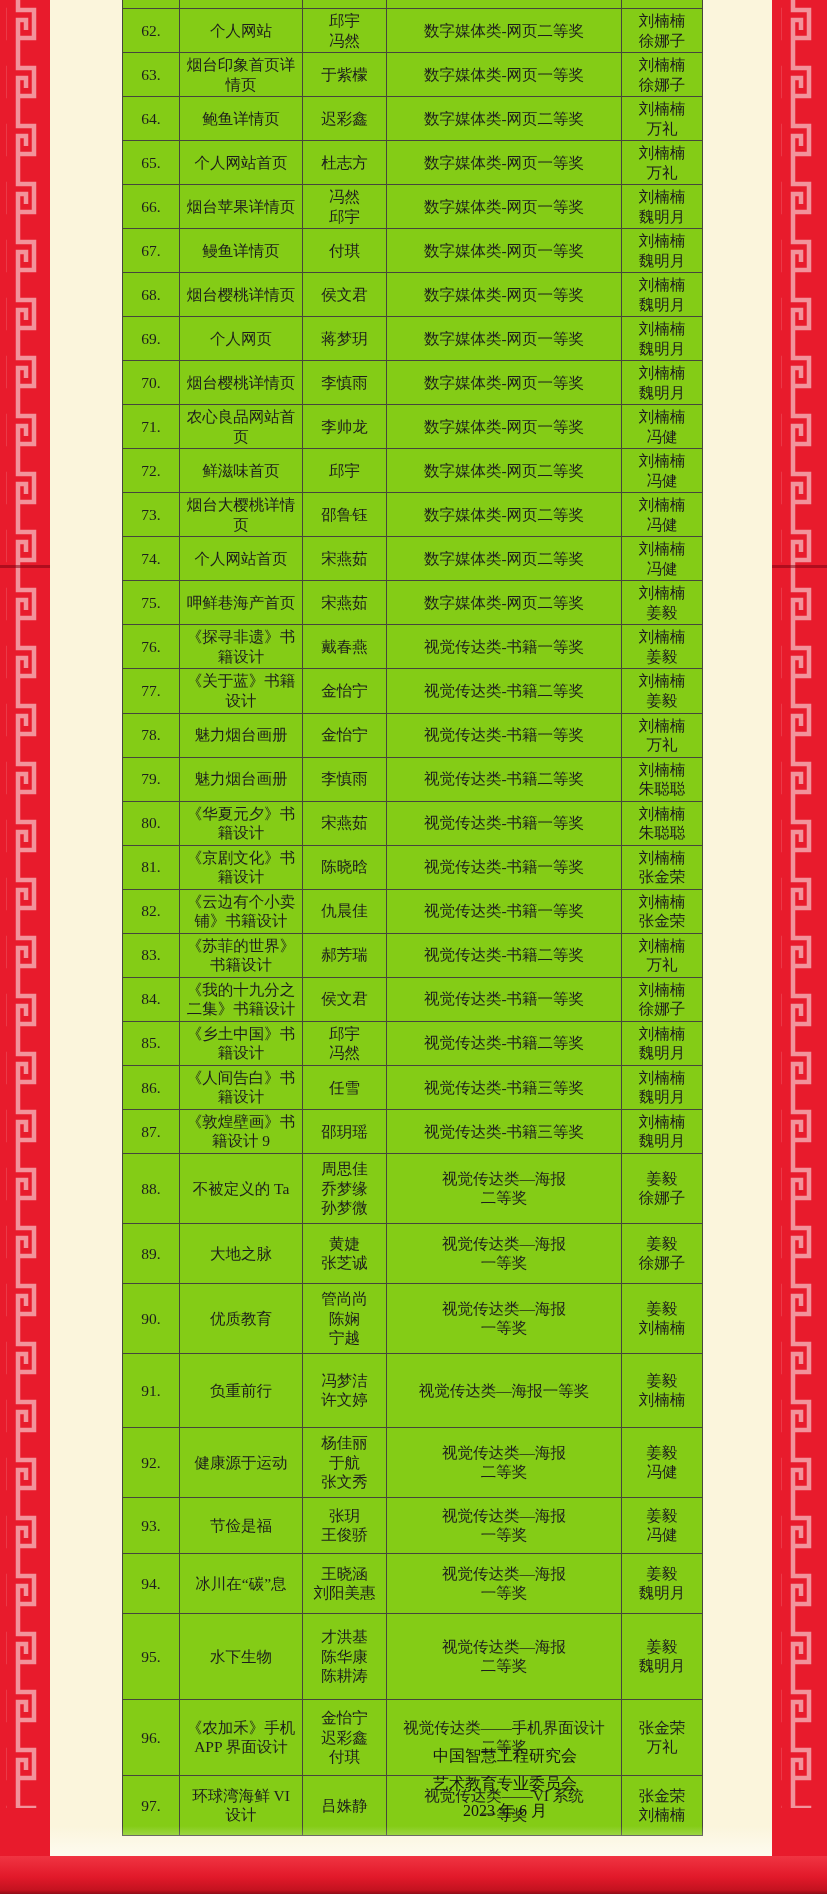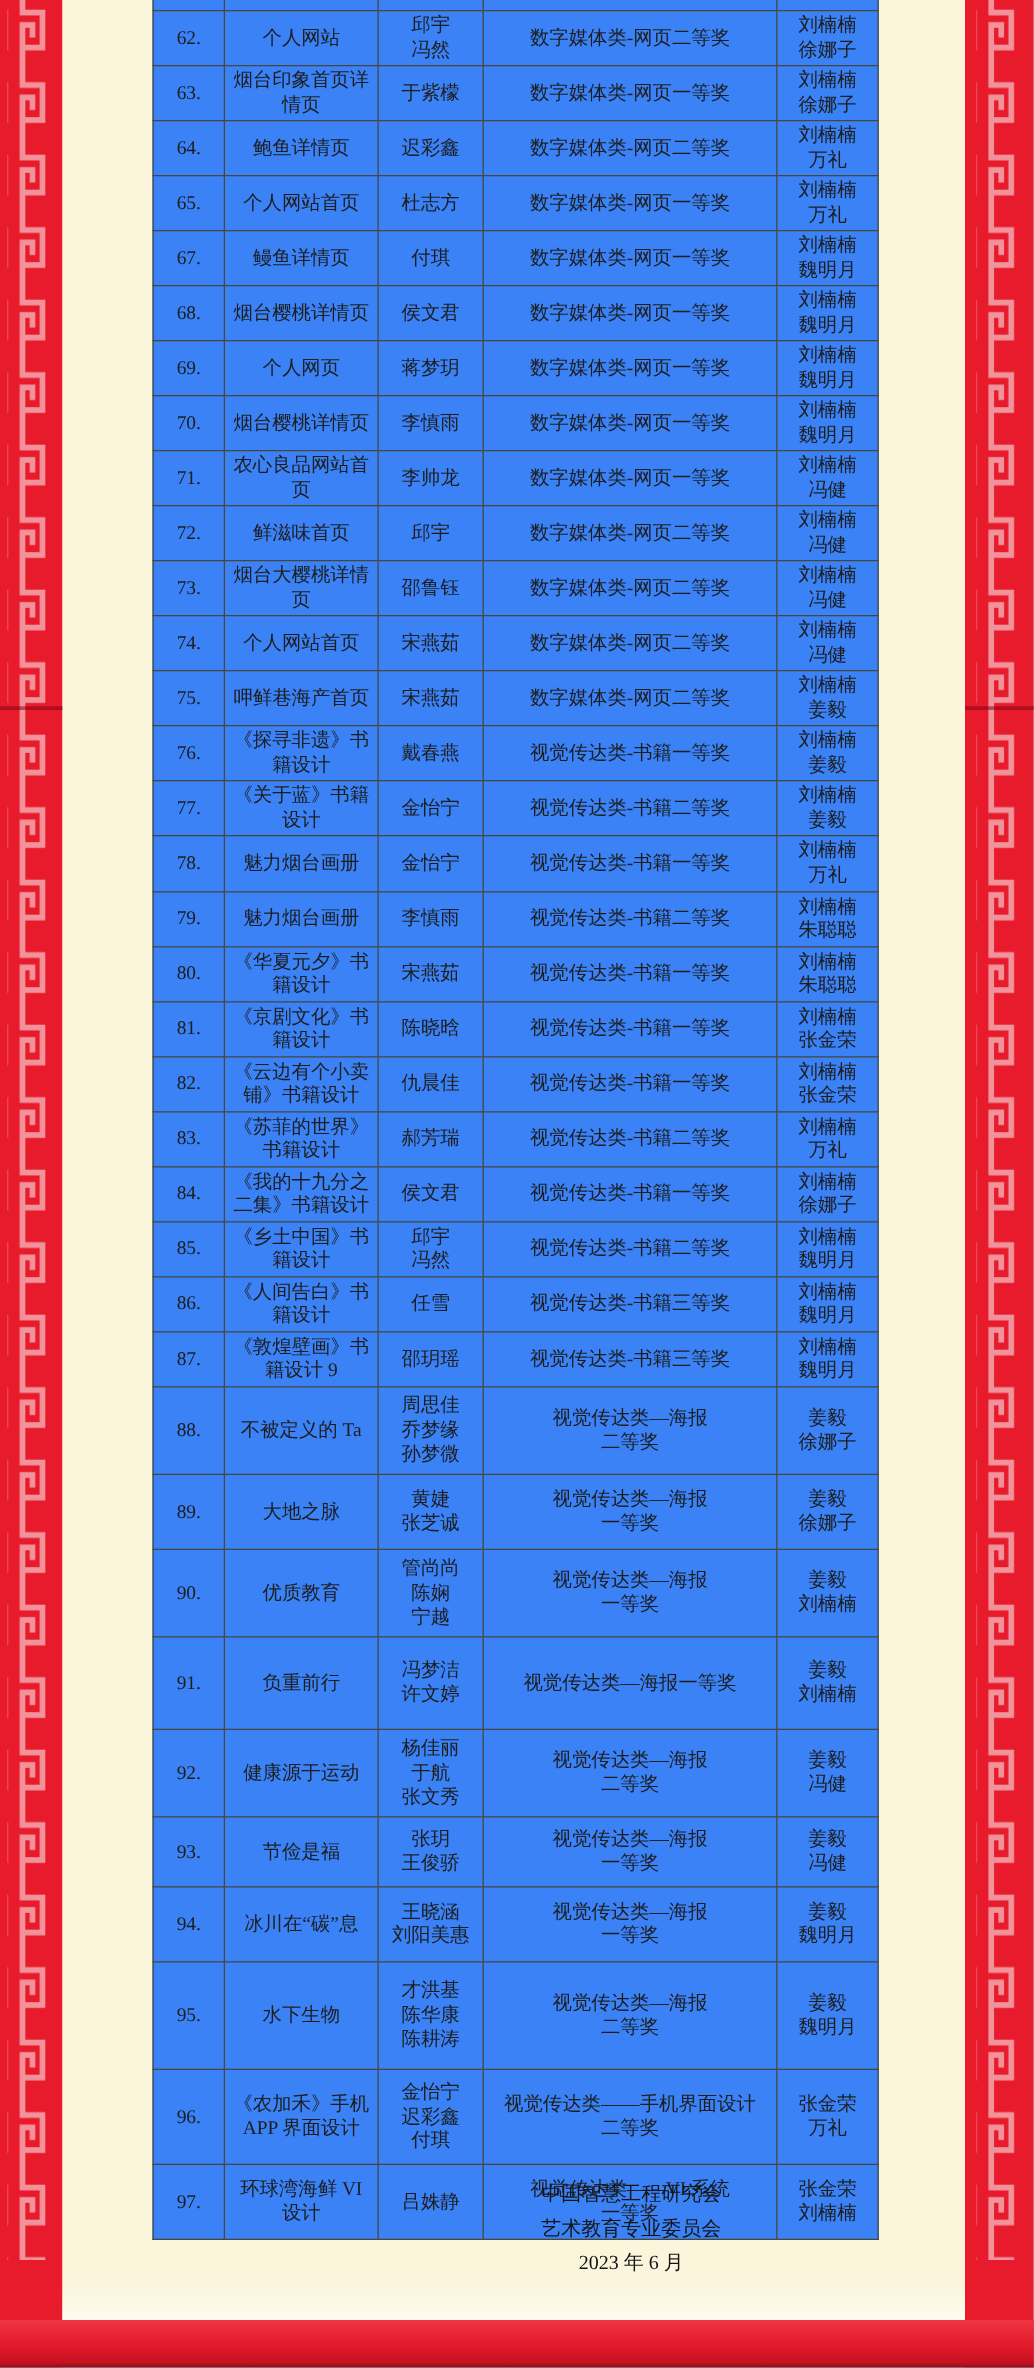--- a/index.html
+++ b/index.html
@@ -21,21 +21,21 @@
     background:linear-gradient(#f03442,#e2192a 55%,#c3121f 90%,#8f0d17);
   }
   .bottom-fade{
     position:absolute;left:50px;right:55px;top:1826px;height:30px;
     background:linear-gradient(rgba(255,255,252,0),rgba(255,255,250,.65));
   }
   
   table.awards{
     position:absolute;left:122px;top:0;
     border-collapse:collapse;table-layout:fixed;width:580px;
-    background:#3b82f6;
+    background:#84cc16;
   }
   table.awards td{
     border:1px solid #46463c;
     text-align:center;vertical-align:middle;
     font-size:15.5px;line-height:1.26;
     padding:2px 4px;
     white-space:pre-line;
     overflow:hidden;
   }
   table.awards tr.sliver td{border-top:none;height:8px;padding:0;}
@@ -118,20 +118,29 @@
       </tr>
       <tr style="height: 40px; padding-left: 30px;">
         <td class="c-no">65.</td>
         <td class="c-title">个人网站首页</td>
         <td class="c-authors">杜志方</td>
         <td class="c-award">数字媒体类-网页一等奖</td>
         <td class="c-instructors">刘楠楠
 万礼</td>
       </tr>
       <tr style="height: 40px;">
+        <td class="c-no">66.</td>
+        <td class="c-title">烟台苹果详情页</td>
+        <td class="c-authors">冯然
+邱宇</td>
+        <td class="c-award">数字媒体类-网页一等奖</td>
+        <td class="c-instructors">刘楠楠
+魏明月</td>
+      </tr>
+      <tr style="height: 40px;">
         <td class="c-no">67.</td>
         <td class="c-title">鳗鱼详情页</td>
         <td class="c-authors">付琪</td>
         <td class="c-award">数字媒体类-网页一等奖</td>
         <td class="c-instructors">刘楠楠
 魏明月</td>
       </tr>
       <tr style="height: 40px;">
         <td class="c-no">68.</td>
         <td class="c-title">烟台樱桃详情页</td>

